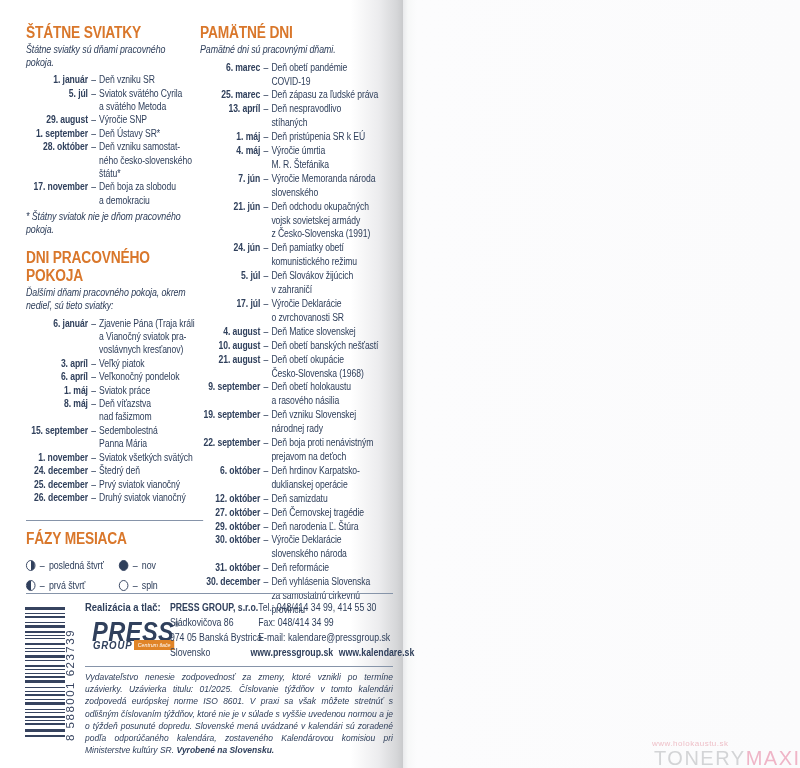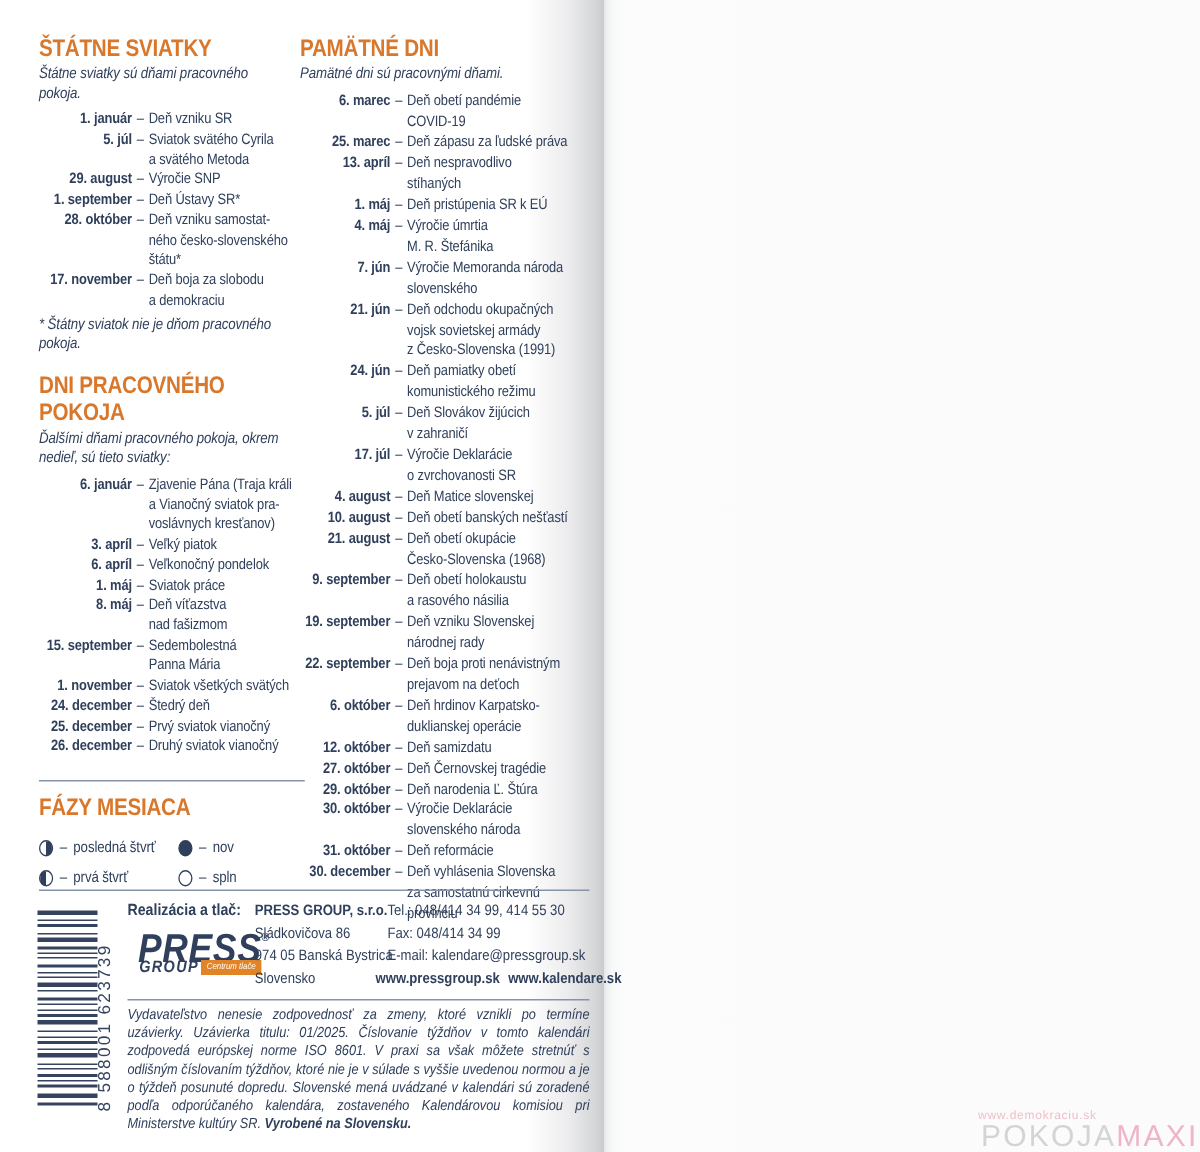--- a/index.html
+++ b/index.html
@@ -417,18 +417,18 @@
   </div>
 
   <div id="watermark">
     <div class="wm-dots">
 
     <span class="wm-dot"></span>
         <span class="wm-dot"></span>
         <span class="wm-dot"></span>
         <span class="wm-dot"></span>
       </div>
-    <div class="wm-url">www.demokraciu.sk</div>
+    <div class="wm-url">www.holokaustu.sk</div>
     <div class="wm-text">
-      <span class="wm-t1">POKOJA</span><span class="wm-t2">MAXIM</span>
+      <span class="wm-t1">TONERY</span><span class="wm-t2">MAXIM</span>
     </div>
   </div>
 </div>
 
 </body></html>

